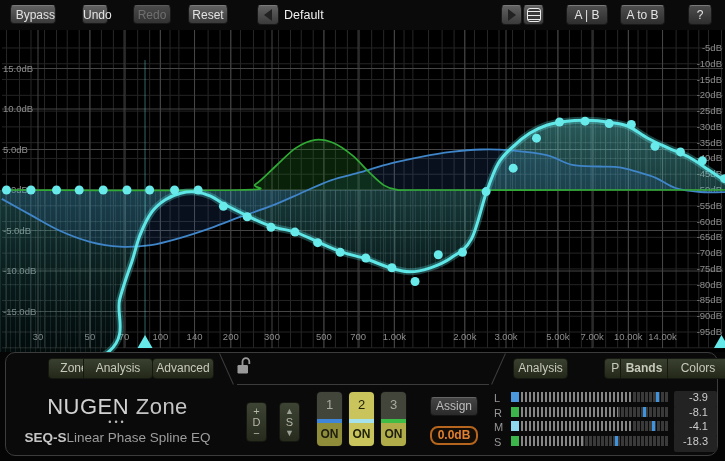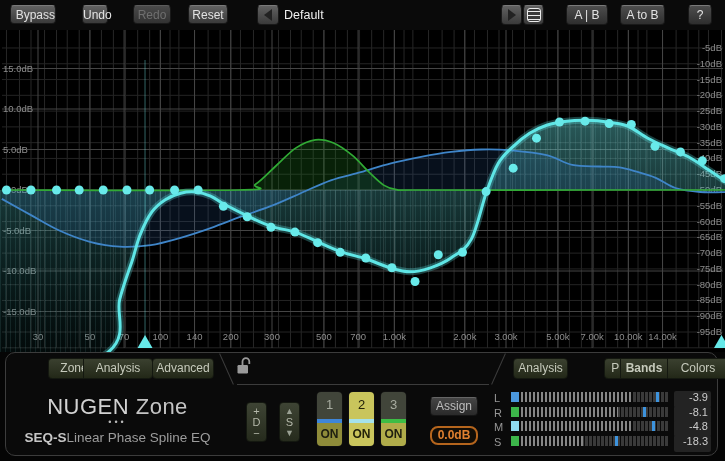--- a/index.html
+++ b/index.html
@@ -49,21 +49,21 @@
           color:#bdbdbd;font-size:12px;text-align:center;line-height:17px;}
   .trim{position:absolute;left:430px;top:426px;width:48px;height:19px;border-radius:8px;box-sizing:border-box;
         border:2px solid #b5651d;background:#120d06;color:#e08030;font-size:12px;font-weight:bold;text-align:center;line-height:15px;}
   .meter-row{position:absolute;left:487px;height:11px;}
   .m-label{position:absolute;left:7px;top:0;width:12px;color:#969696;font-size:11px;}
   .m-chip{position:absolute;left:24px;top:0px;width:8px;height:10px;}
   .m-bar{position:absolute;left:34px;top:0px;width:147px;height:10px;background:#0a0a0a;}
   .m-seg{position:absolute;top:0;left:0;height:10px;}
   .m-peak{position:absolute;top:0;width:3px;height:10px;}
   .m-val{position:absolute;left:187px;top:-1px;width:34px;height:17px;background:#232323;border-radius:2px;
-         color:#cccccc;font-size:11px;text-align:right;line-height:13px;padding-right:3px;}
+         color:#cccccc;font-size:11px;text-align:right;line-height:13px;padding-right:9px;}
   .lock{position:absolute;left:236px;top:356px;}
 </style>
 </head>
 <body>
 
 <div class="app">
 
   <div class="toolbar">
     <div class="tbtn" style="left:10px;width:46px;text-align:right;">Bypass</div>
     <div class="tbtn" style="left:82px;width:26px;">Undo</div>
@@ -365,21 +365,21 @@
         <span class="m-val">-8.1</span>
       </div>
       <div class="meter-row" style="top: 421px;">
         <span class="m-label">M</span>
         <span class="m-chip" style="background:#8fd9ee"></span>
         <span class="m-bar">
           <span class="m-seg" style="width:100%;background:repeating-linear-gradient(90deg,#3a3a3a 0 2.5px,#0a0a0a 2.5px 4px)"></span>
           <span class="m-seg" style="width:76%;background:repeating-linear-gradient(90deg,#868686 0 2.5px,#0a0a0a 2.5px 4px)"></span>
           <span class="m-peak" style="left:89%;background:#3d93dd"></span>
         </span>
-        <span class="m-val">-4.8</span>
+        <span class="m-val">-4.1</span>
       </div>
       <div class="meter-row" style="top: 435.5px;">
         <span class="m-label">S</span>
         <span class="m-chip" style="background:#3cb54a"></span>
         <span class="m-bar">
           <span class="m-seg" style="width:100%;background:repeating-linear-gradient(90deg,#3a3a3a 0 2.5px,#0a0a0a 2.5px 4px)"></span>
           <span class="m-seg" style="width:42%;background:repeating-linear-gradient(90deg,#868686 0 2.5px,#0a0a0a 2.5px 4px)"></span>
           <span class="m-peak" style="left:64%;background:#3d93dd"></span>
         </span>
         <span class="m-val">-18.3</span>

